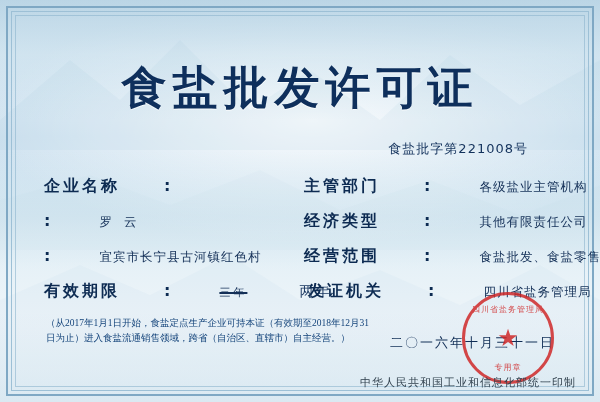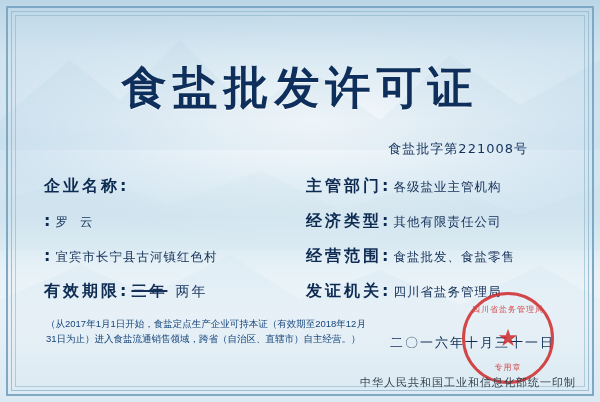--- a/index.html
+++ b/index.html
@@ -107,20 +107,21 @@
   }
   .row {
     display: flex;
     align-items: flex-start;
     margin-bottom: 13px;
     height: 22px;
   }
   .col {
     display: flex;
     align-items: baseline;
+    gap: 44px;
   }
   .col-left { width: 264px; }
   .col-right { width: 258px; }
 
   .label {
     font-family: "DejaVu Sans", "Liberation Sans", sans-serif;
     font-size: 16px;
     font-weight: bold;
     color: #0d2b52;
     letter-spacing: 3px;
@@ -140,36 +141,36 @@
     letter-spacing: 1px;
     white-space: nowrap;
   }
   .value.wide { letter-spacing: 4px; }
 
   .strike {
     text-decoration: line-through;
     text-decoration-thickness: 2px;
     margin-right: 8px;
     letter-spacing: 3px;
-    font-size: 15px;
-    font-weight: bold;
+    font-size: 11px;
+    font-weight: normal;
     text-align: right;
   }
   .handwrite {
     font-size: 14px;
     letter-spacing: 2px;
     color: #14325c;
   }
 
   .note {
     position: absolute;
     left: 46px;
     top: 316px;
     width: 330px;
-    font-family: Liberation Sans, sans-serif;
+    font-family: Liberation Serif, serif;
     font-size: 9.5px;
     line-height: 15px;
     color: #13437a;
   }
 
   .date {
     position: absolute;
     right: 45px;
     top: 334px;
     font-family: "DejaVu Sans", "Liberation Sans", sans-serif;

